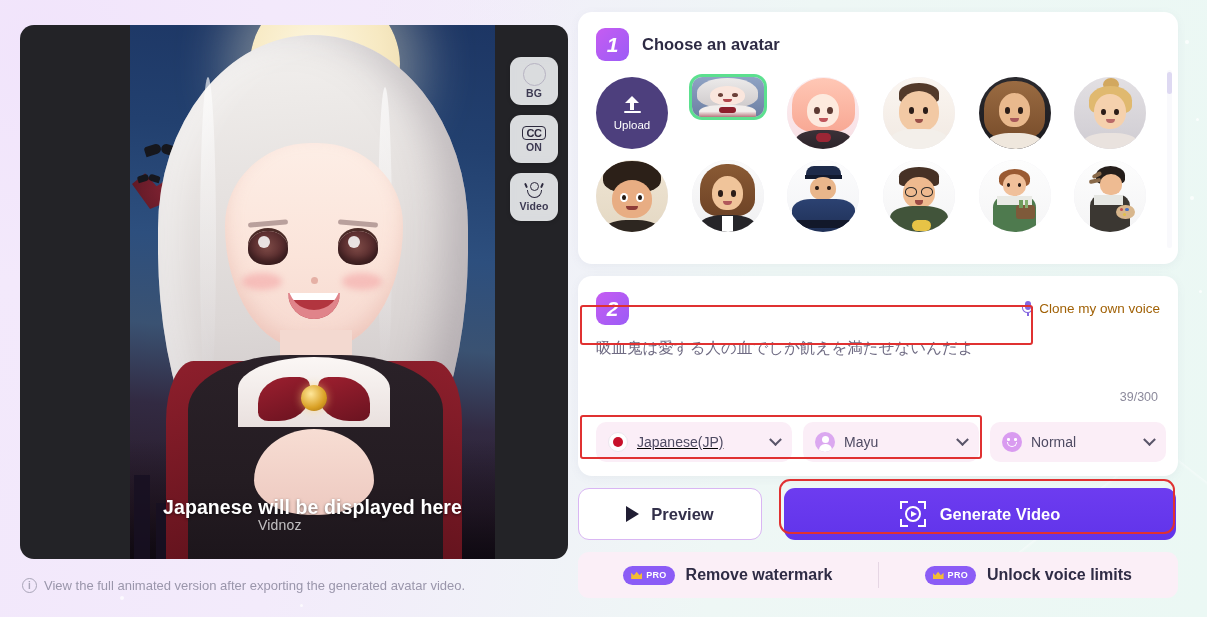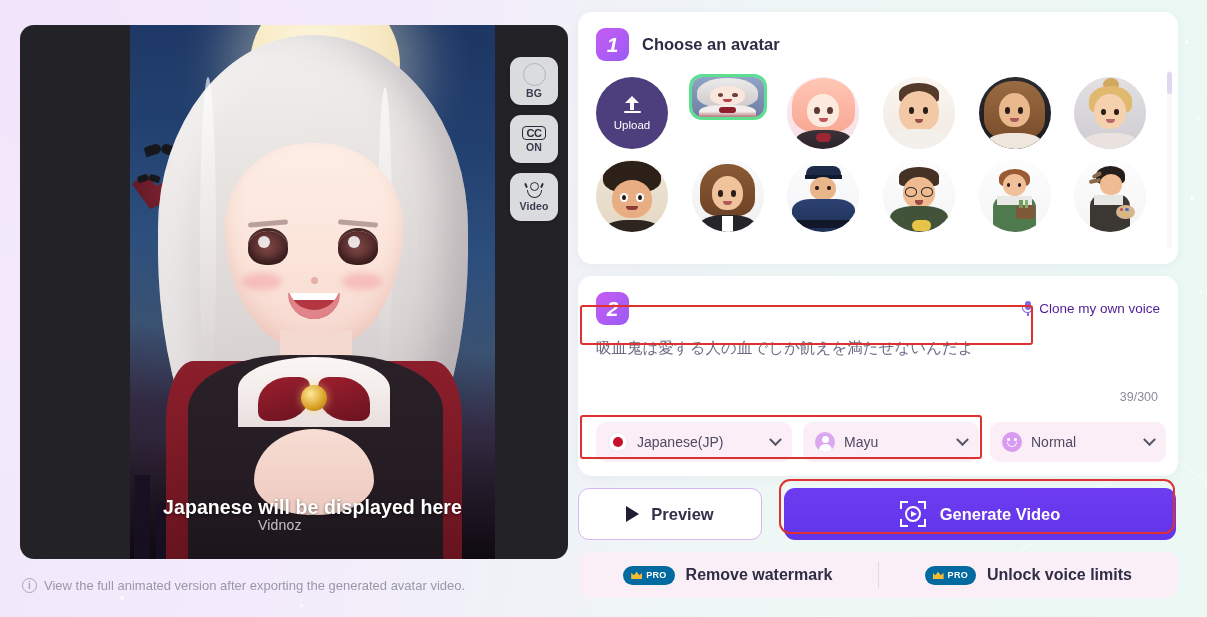--- a/index.html
+++ b/index.html
@@ -155,34 +155,34 @@
   .ava .bdy{position:absolute;left:10%;top:72%;width:80%;height:40%;border-radius:40% 40% 0 0;}
   .ava .ey{position:absolute;width:7%;height:9%;border-radius:50%;background:#2b1d18;top:44%;}
   .ava .ey.l{left:35%;} .ava .ey.r{left:56%;}
   .ava .mth{position:absolute;left:44%;top:58%;width:12%;height:6%;border-radius:0 0 8px 8px;background:#8d3a3c;}
 
   .scrollbar{ position:absolute; right:6px; top:58px; width:5px; height:178px; border-radius:3px; background:rgba(160,150,200,.06);}
   .scroll-thumb{ position:absolute; right:6px; top:60px; width:5px; height:22px; border-radius:3px; background:#ded9f2; cursor:pointer;}
 
   .card-text{ margin-top:12px; height:200px; padding:16px 18px 12px 18px; position:relative;}
   .text-head{ display:flex; align-items:center; justify-content:space-between;}
-  .clone-link{ display:flex; align-items:flex-end; gap:6px; color:#4c1d95; font-size:13.5px; cursor:pointer;}
+  .clone-link{ display:flex; align-items:flex-end; gap:6px; color:#a16207; font-size:13.5px; cursor:pointer;}
   .mic-ic{ position:relative; width:11px; height:15px;}
   .mic-ic .cap{position:absolute;left:2.5px;top:0;width:6px;height:9px;border-radius:3px;background:#8466e0;}
   .mic-ic .arc{position:absolute;left:0;top:6px;width:11px;height:6px;border:1.4px solid #8466e0;border-top:0;border-radius:0 0 8px 8px;}
   .mic-ic .stem{position:absolute;left:4.8px;top:11.5px;width:1.6px;height:3.5px;background:#8466e0;}
 
   .speech-input{ margin-top:11px; width:447px; height:25px; border:none; outline:none;
     font-size:15.5px; color:#6f6b83; font-family:"Liberation Sans", sans-serif; background:transparent;}
   .char-count{ position:absolute; right:20px; top:114px; color:#8c8a9c; font-size:12.5px;}
 
   .select-row{ position:absolute; left:18px; top:146px; display:flex; gap:11px;}
   .sel{ height:40px; border-radius:10px; background:#fbeef7; display:flex; align-items:center;
         padding:0 12px; gap:9px; cursor:pointer;}
-  .sel.lang{ width:196px;} .sel.voice{ width:176px;} .sel.tone{ width:176px;}
+  .sel.lang{ width:196px;text-decoration:underline;} .sel.voice{ width:176px;} .sel.tone{ width:176px;}
   .sel-label{ font-size:14px; color:#4f4b63; flex:1;}
   .chev{ width:9px;height:9px;border-right:2px solid #595569;border-bottom:2px solid #595569;
          transform:rotate(45deg) translate(-2px,-2px); }
   .flag-jp{ width:20px;height:20px;border-radius:50%;background:#fff;border:1px solid #ece6ee;
             display:flex;align-items:center;justify-content:center;}
   .flag-jp i{ width:10px;height:10px;border-radius:50%;background:#c7112a;display:block;}
   .voice-ic{ width:20px;height:20px;border-radius:50%;background:#dba8f0;position:relative;overflow:hidden;}
   .voice-ic::before{content:"";position:absolute;left:6.5px;top:3.5px;width:7px;height:7px;border-radius:50%;background:#fff;}
   .voice-ic::after{content:"";position:absolute;left:3.5px;top:12px;width:13px;height:9px;border-radius:6px 6px 0 0;background:#fff;}
   .tone-ic{ width:20px;height:20px;border-radius:50%;background:#d99bf0;position:relative;}
@@ -205,21 +205,21 @@
   .gen-ic .c2{right:0;top:0;border-left:0;border-bottom:0;}
   .gen-ic .c3{left:0;bottom:0;border-right:0;border-top:0;}
   .gen-ic .c4{right:0;bottom:0;border-left:0;border-top:0;}
   .gen-ic .disc{position:absolute;left:5px;top:5px;width:16px;height:16px;border-radius:50%;border:2.4px solid #fff;}
   .gen-ic .ptri{position:absolute;left:11px;top:9.6px;width:0;height:0;border-left:6px solid #fff;border-top:3.6px solid transparent;border-bottom:3.6px solid transparent;}
 
   .pro-bar{ margin-top:12px; height:46px; border-radius:11px; background:#fbeff7;
     display:flex; align-items:center; }
   .pro-item{ flex:1; display:flex; align-items:center; justify-content:center; gap:11px; cursor:pointer;}
   .pro-sep{ width:1px; height:26px; background:#e6d6e4; }
-  .pro-badge{ height:19px; padding:0 8px; border-radius:10px; background:#0369a1;
+  .pro-badge{ height:19px; padding:0 8px; border-radius:10px; background:#8b5cf6;
     display:flex;align-items:center;gap:4px; }
   .pro-badge .crown{ width:11px;height:8px;background:#f3bb34;
     clip-path: polygon(0% 100%,0% 22%,25% 52%,50% 8%,75% 52%,100% 22%,100% 100%);}
   .pro-badge .ptxt{ color:#fff;font-size:9px;font-weight:700;letter-spacing:.3px;}
   .pro-text{ font-size:16px;font-weight:700;color:#2f2c45;}
 
   
   .anno{ position:absolute; border:2.5px solid #e03131; border-radius:3px; pointer-events:none; z-index:40;}
   #anno-text{ left:580px; top:305px; width:453px; height:40px; }
   #anno-sel{ left:580px; top:415px; width:402px; height:44px; }

